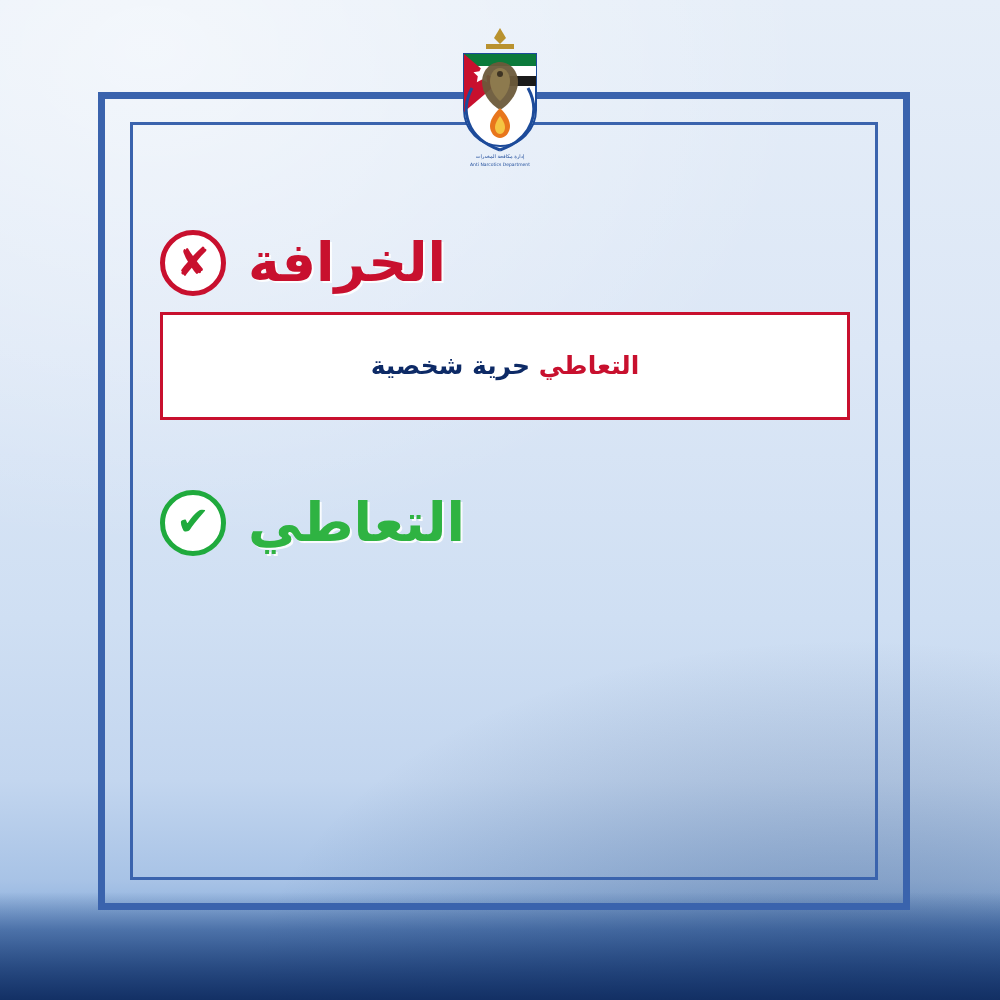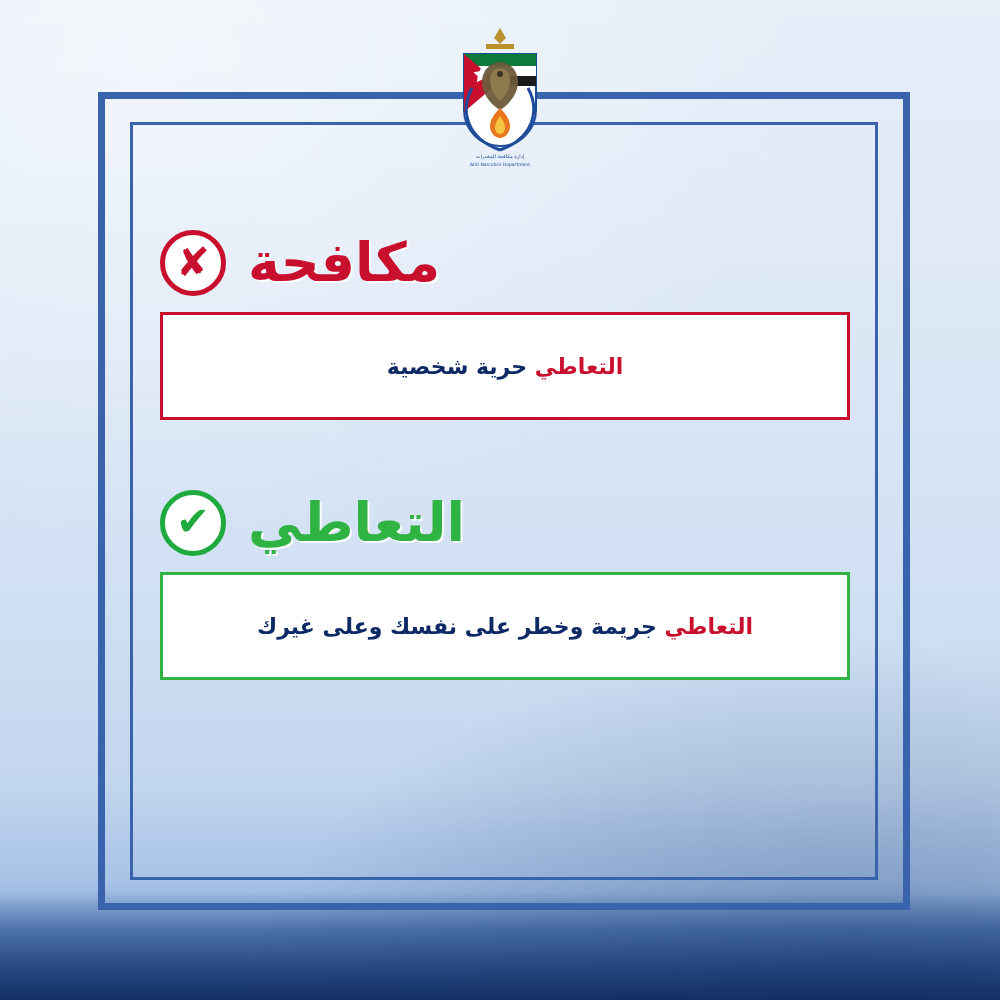--- a/index.html
+++ b/index.html
@@ -154,21 +154,21 @@
     text-align: center;
     min-height: 108px;
     display: flex;
     align-items: center;
     justify-content: center;
   }
   .box-myth { border: 3px solid #c8102e; }
   .box-truth { border: 3px solid #2fb342; }
 
   .statement-text {
-    font-size: 22px;
+    font-size: 25px;
     font-weight: bold;
     line-height: 1.5;
     color: #0d2a66;
     direction: rtl;
   }
   .statement-text .hl { color: #c8102e; }
 
   .gap { height: 70px; }
 </style>
 </head>
@@ -217,40 +217,34 @@
       <text x="80" y="144" text-anchor="middle" font-size="4.5" fill="#1d4b9a">Anti Narcotics Department</text>
     </svg>
   </div>
 
   <div class="content">
 
     <div class="row-head">
       <div class="badge badge-x">
         <span class="glyph">✘</span>
       </div>
-      <div class="head-label head-myth">مكافحة</div>
+      <div class="head-label head-myth">الخرافة</div>
     </div>
 
     <div class="statement-box box-myth">
       <div class="statement-text">
         <span class="hl">التعاطي</span>
         <span>حرية شخصية</span>
       </div>
     </div>
 
     <div class="gap"></div>
 
     <div class="row-head">
       <div class="badge badge-check">
         <span class="glyph">✔</span>
       </div>
       <div class="head-label head-truth">التعاطي</div>
     </div>
 
-    <div class="statement-box box-truth">
-      <div class="statement-text">
-        <span class="hl">التعاطي</span>
-        <span>جريمة وخطر على نفسك وعلى غيرك</span>
-      </div>
-    </div>
 
   </div>
 </div>
 
 </body></html>

